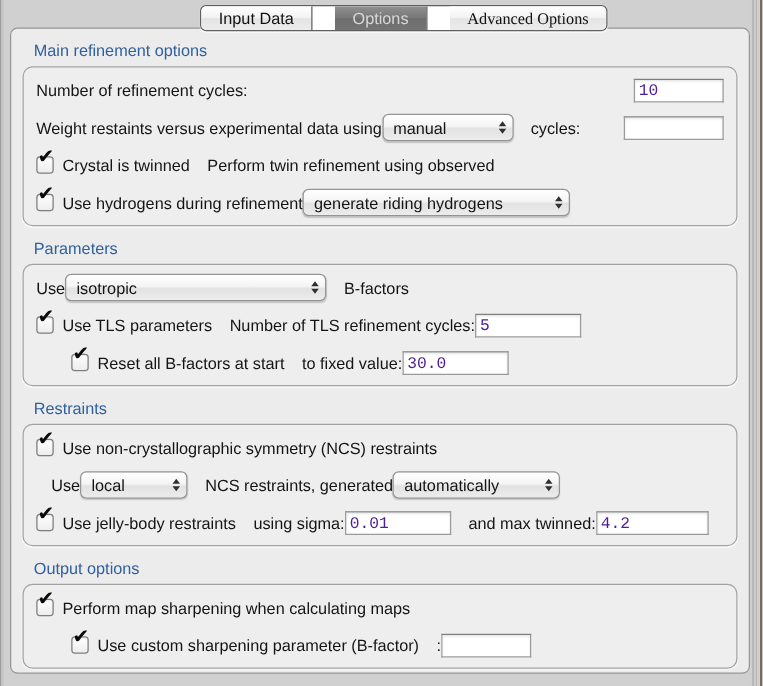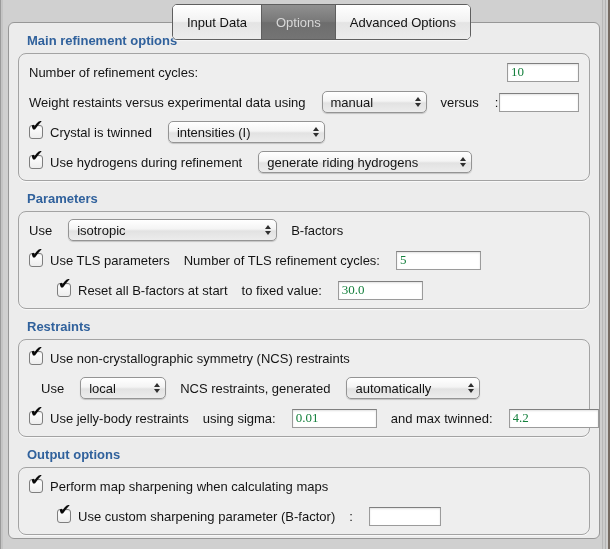--- a/index.html
+++ b/index.html
@@ -12,65 +12,65 @@
     background:#d0d0d0;
     overflow:hidden;
   }
   
   .edge-left { position:absolute; left:0; top:0; width:3px; height:549px;
     background:linear-gradient(to right,#9a9a9a 0 1px,#c4c4c4 1px 3px); }
   .edge-right { position:absolute; right:0; top:0; width:10px; height:549px;
     background:linear-gradient(to right,#cfcfcf 0 2px,#b8b8b8 2px 3px,#cccccc 3px 5px,#b4b4b4 5px 6px,#cfcfcf 6px 8px,#756b63 8px 10px); }
 
   
-  .tabbar { position:absolute; top:4px; left:172px; height:36px; display:flex; z-index:3;
+  .tabbar { position:absolute; top:4px; left:160px; height:21px; display:flex; z-index:3;
     border:1px solid #5f5f5f; border-radius:5px; overflow:hidden;
-    box-shadow:0 1px 1px rgba(255,255,255,.6); background:#fff; }
+    box-shadow:0 1px 1px rgba(255,255,255,.6); background:#fff;gap:18px; }
   .tab { display:flex; align-items:center; justify-content:center;
     padding:0 14px; cursor:default; white-space:nowrap;
     background:linear-gradient(#ffffff,#f2f2f2 48%,#e4e4e4 52%,#ececec);
     border-right:1px solid #5f5f5f; color:#111; }
-  .tab:last-child { border-right:none; }
+  .tab:last-child { border-right:none;font-family:Liberation Serif, serif; }
   .tab.selected { background:linear-gradient(#909090,#787878 48%,#6d6d6d 52%,#747474); color:#d8d8d8; }
 
   
   .panel { position:absolute; left:8px; top:22px; width:592px; height:517px;
     background:#ececec; border:1px solid #979797; border-radius:6px; z-index:1; }
 
-  .section-title { margin:10px 0 5px 18px; font-weight:bold; color:#30619c; }
+  .section-title { margin:10px 0 5px 18px; font-weight:normal; color:#30619c; }
 
   .group { margin:0 9px; padding:3px 10px; border:1px solid #a3a3a3; border-radius:8px;
     background:#eeeeee; box-shadow:0 1px 1px rgba(255,255,255,.7); }
   .row { display:flex; align-items:center; height:30px; white-space:nowrap; }
   .ind12 { padding-left:12px; }
   .ind28 { padding-left:28px; }
   .gap { margin-left:14px; }
-  .gap8 { margin-left:16px; }
+  .gap8 { margin-left:0; }
 
   
   .checkbox { position:relative; width:14px; height:14px; margin-right:7px; flex:none;
     border:1px solid #7e7e7e; border-radius:3px;
     background:linear-gradient(#ffffff,#ededed); box-shadow:inset 0 1px 1px rgba(0,0,0,.08); }
   .checkbox .check { position:absolute; top:-8px; left:0; font-size:16px; line-height:16px; color:#0a0a0a; }
 
   
   .popup { display:flex; align-items:center; height:22px; flex:none;
     border:1px solid #949494; border-radius:5px; padding:0 5px 0 8px;
     background:linear-gradient(#ffffff,#f4f4f4 45%,#e2e2e2 55%,#ececec);
     box-shadow:0 1px 1px rgba(0,0,0,.18); cursor:default; }
   .popup-label { flex:1; overflow:hidden; }
   .arrows { display:flex; flex-direction:column; gap:2px; margin-left:6px; flex:none; }
   .arrows i { display:block; width:0; height:0; border-left:3.5px solid transparent; border-right:3.5px solid transparent; }
   .arrows .up { border-bottom:4px solid #2f2f2f; }
   .arrows .down { border-top:4px solid #2f2f2f; }
 
   
   input.field { height:19px; border:1px solid #9b9b9b; border-top-color:#7f7f7f;
-    background:#ffffff; font-family:Liberation Serif, serif; font-size:13px;
-    padding:0 3px; color:#15803d; box-shadow:inset 0 1px 2px rgba(0,0,0,.12); flex:none; }
+    background:#ffffff; font-family:Liberation Mono, monospace; font-size:13px;
+    padding:0 3px; color:#4c1d95; box-shadow:inset 0 1px 2px rgba(0,0,0,.12); flex:none; }
   .ml-auto { margin-left:auto; }
 
   .w72{width:72px}.w80{width:80px}.w85{width:85px}.w90{width:90px}
   .w105{width:105px}.w134{width:134px}.w86{width:86px}.w157{width:157px}
   .w205{width:214px}.w209{width:209px}
 </style>
 </head>
 <body>
 
 <div class="edge-left"></div>
@@ -92,36 +92,30 @@
     </div>
     <div class="row">
       <span>Weight restaints versus experimental data using</span>
       <div class="popup w105 gap8">
         <span class="popup-label">manual</span>
         <span class="arrows">
             <i class="up"></i>
             <i class="down"></i>
           </span>
       </div>
-      <span class="gap">versus</span>
+      <span class="gap">cycles</span>
       <span class="gap8">:</span>
       <input class="field w80 ml-auto" value="" style="">
     </div>
     <div class="row">
       <span class="checkbox">
         <span class="check">✔</span>
       </span>
       <span>Crystal is twinned</span>
-      <div class="popup w157 gap8">
-        <span class="popup-label">intensities (I)</span>
-        <span class="arrows">
-            <i class="up"></i>
-            <i class="down"></i>
-          </span>
-      </div>
+      <span class="gap">Perform twin refinement using observed</span>
     </div>
     <div class="row">
       <span class="checkbox">
         <span class="check">✔</span>
       </span>
       <span>Use hydrogens during refinement</span>
       <div class="popup w205 gap8">
         <span class="popup-label">generate riding hydrogens</span>
         <span class="arrows">
             <i class="up"></i>

